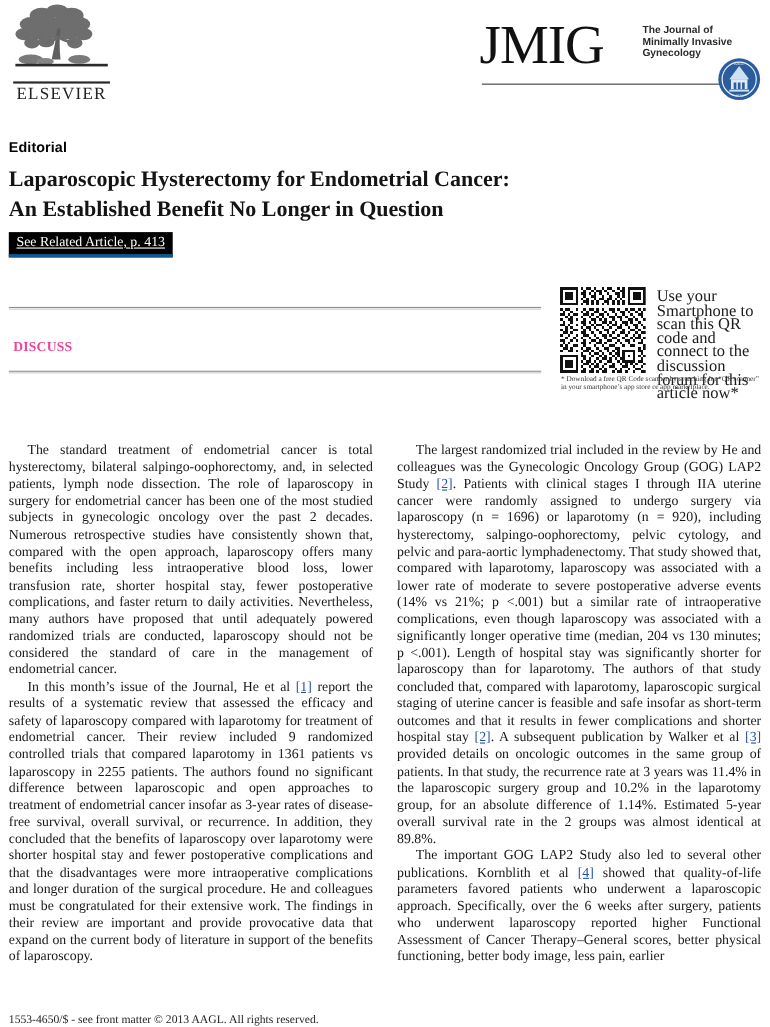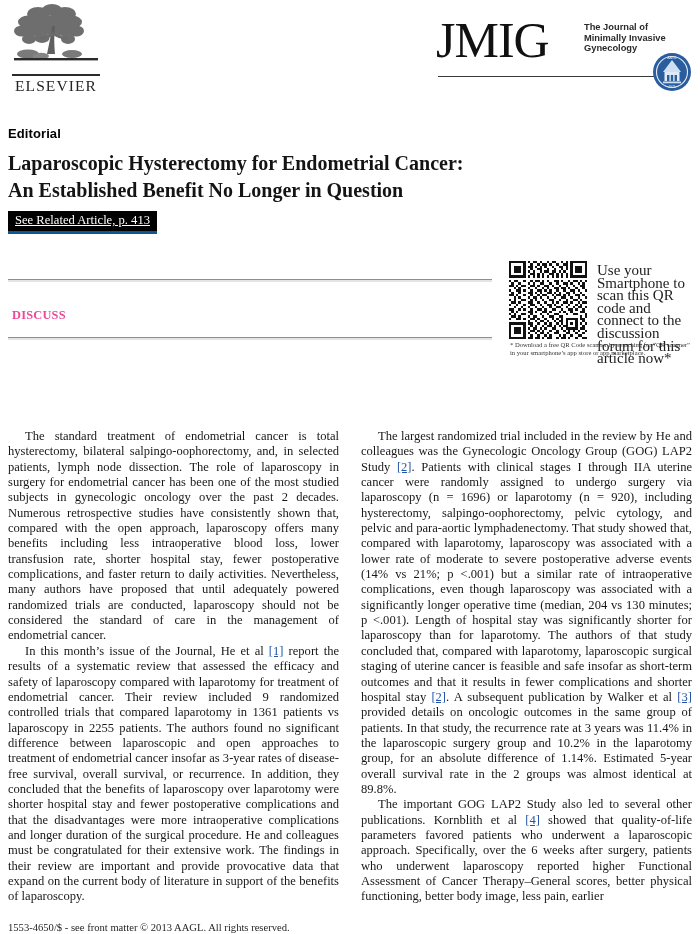--- a/index.html
+++ b/index.html
@@ -200,21 +200,20 @@
   }
 
   
   #columns {
     position: absolute;
     left: 8px; top: 402px;
     width: 684px;
     height: 500px;
     display: flex;
     gap: 22px;
-    margin-top: 27px;
   }
   .col {
     width: 331px;
     font-family: "Liberation Serif", serif;
     font-size: 12.55px;
     line-height: 15.35px;
     text-align: justify;
     color: #171717;
     hyphens: none;
   }

